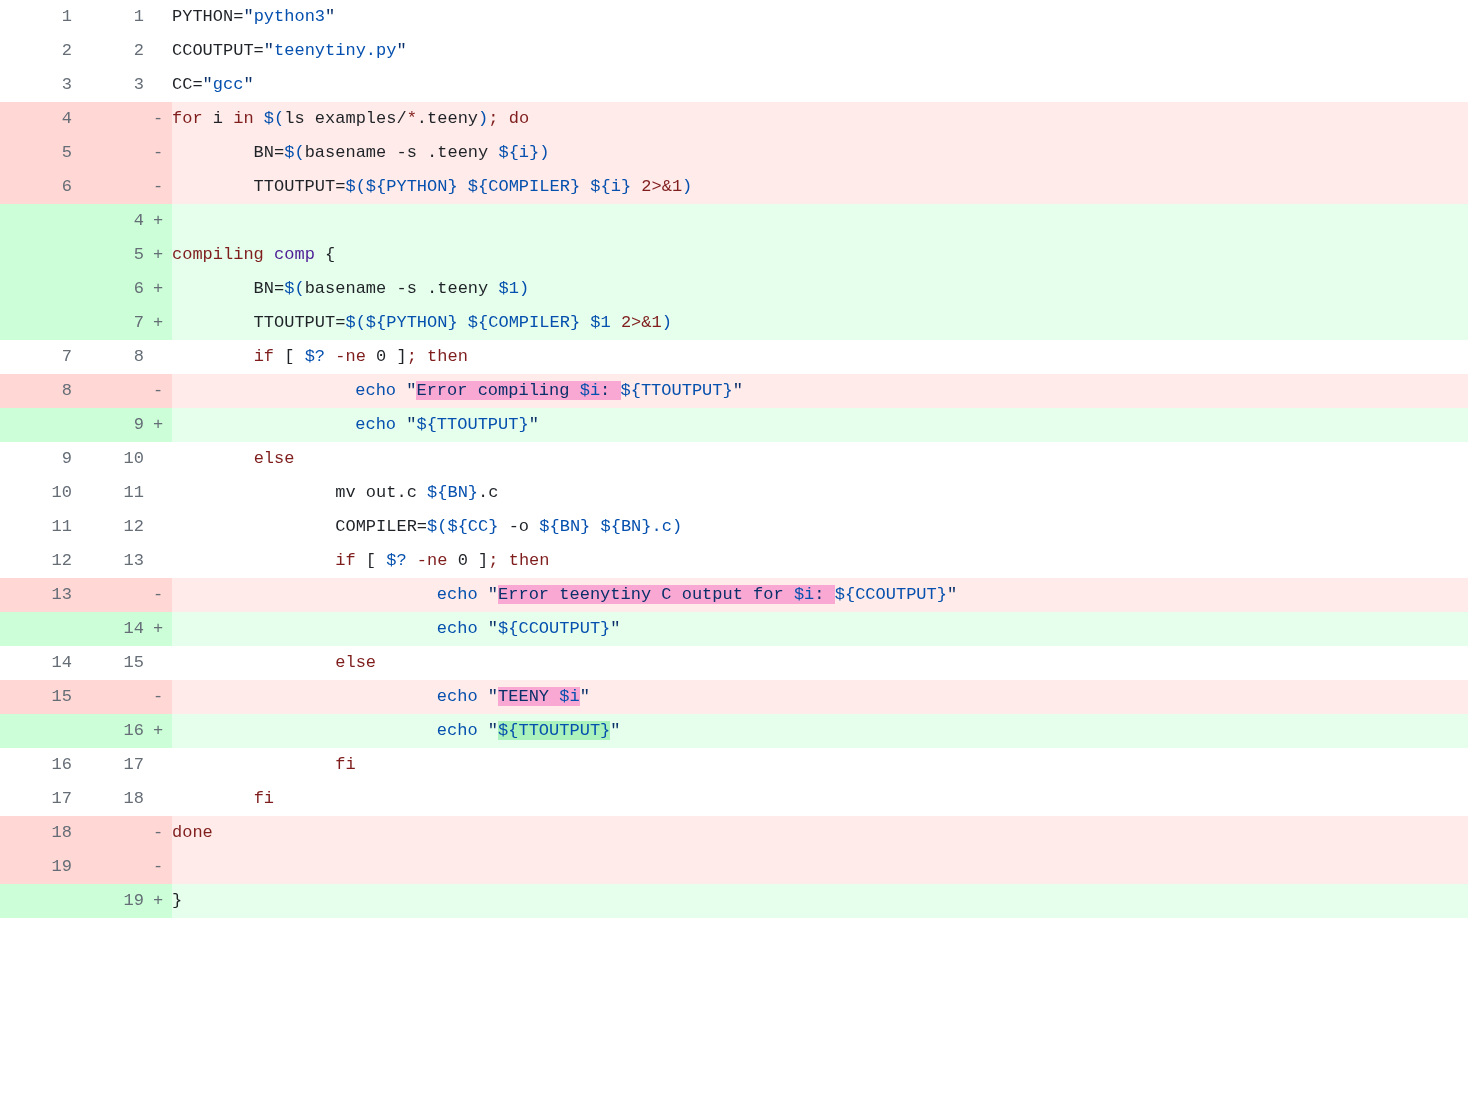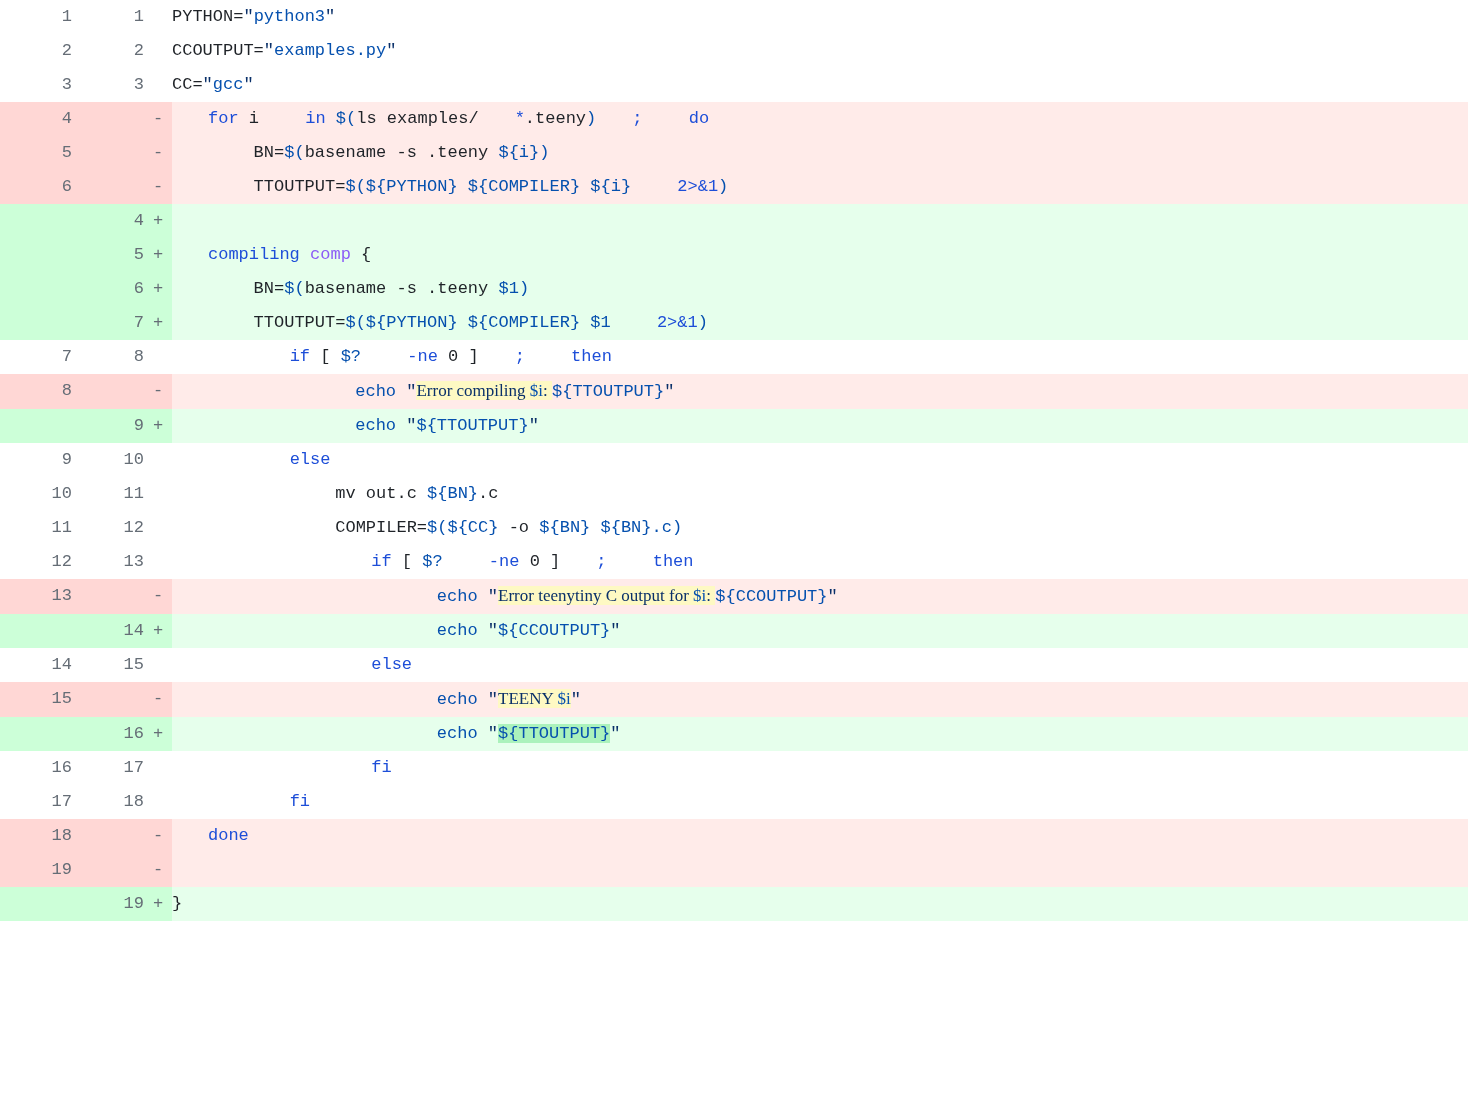--- a/index.html
+++ b/index.html
@@ -54,30 +54,29 @@
       background-color: #ffd7d5;
     }
     tr.addition {
       background-color: #e6ffec;
     }
     tr.addition .num-col,
     tr.addition .marker-col {
       background-color: #ccffd8;
     }
     .hl-del {
-      background-color: #fef9c3;
-      font-family: Liberation Serif, serif;
+      background-color: #f9a8d4;
     }
     .hl-add {
       background-color: #abf2bc;
     }
     
     .c-str { color: #0a3069; }
-    .c-kw { color: #1d4ed8; padding-left: 36px; }
-    .c-fn { color: #8b5cf6; }
+    .c-kw { color: #7f1d1d; }
+    .c-fn { color: #4c1d95; }
     .c-builtin { color: #0550ae; margin-left: 20px; }
     .c-ent { color: #0550ae; }
     .c-dark { color: #1f2328; margin-top: 6px; }
   </style>
 </head>
 <body>
 
 <table class="diff-table">
   <colgroup>
     <col class="num-col">
@@ -89,21 +88,21 @@
       <tr class="row context">
         <td class="num-col">1</td>
         <td class="num-col">1</td>
         <td class="marker-col"></td>
         <td class="code-col"><span class="c-dark">PYTHON=</span><span class="c-str">"</span><span class="c-ent">python3</span><span class="c-str">"</span></td>
       </tr>
       <tr class="row context">
         <td class="num-col">2</td>
         <td class="num-col">2</td>
         <td class="marker-col"></td>
-        <td class="code-col"><span class="c-dark">CCOUTPUT=</span><span class="c-str">"</span><span class="c-ent">examples.py</span><span class="c-str">"</span></td>
+        <td class="code-col"><span class="c-dark">CCOUTPUT=</span><span class="c-str">"</span><span class="c-ent">teenytiny.py</span><span class="c-str">"</span></td>
       </tr>
       <tr class="row context">
         <td class="num-col">3</td>
         <td class="num-col">3</td>
         <td class="marker-col"></td>
         <td class="code-col"><span class="c-dark">CC=</span><span class="c-str">"</span><span class="c-ent">gcc</span><span class="c-str">"</span></td>
       </tr>
       <tr class="row deletion">
         <td class="num-col">4</td>
         <td class="num-col"></td>

